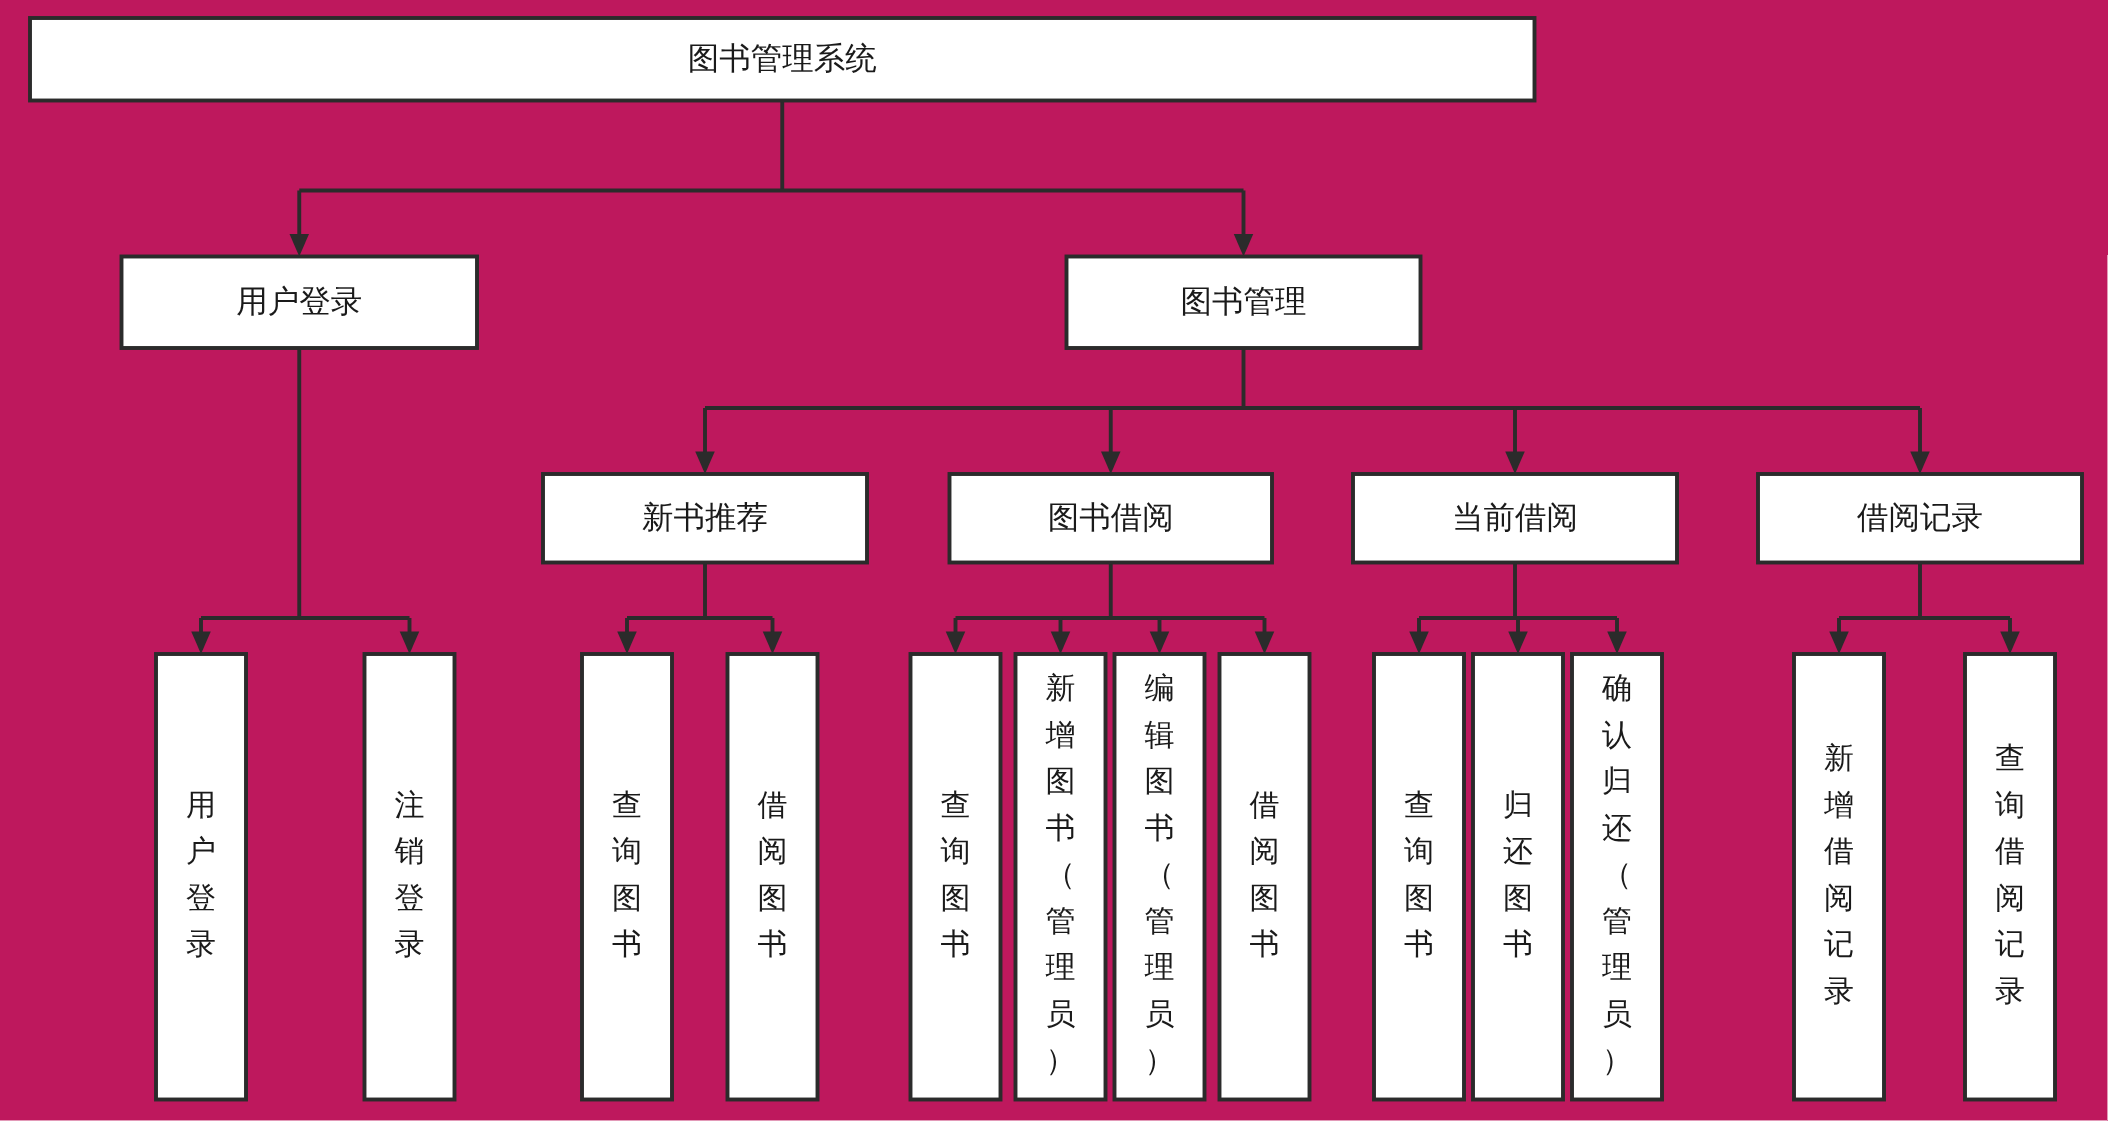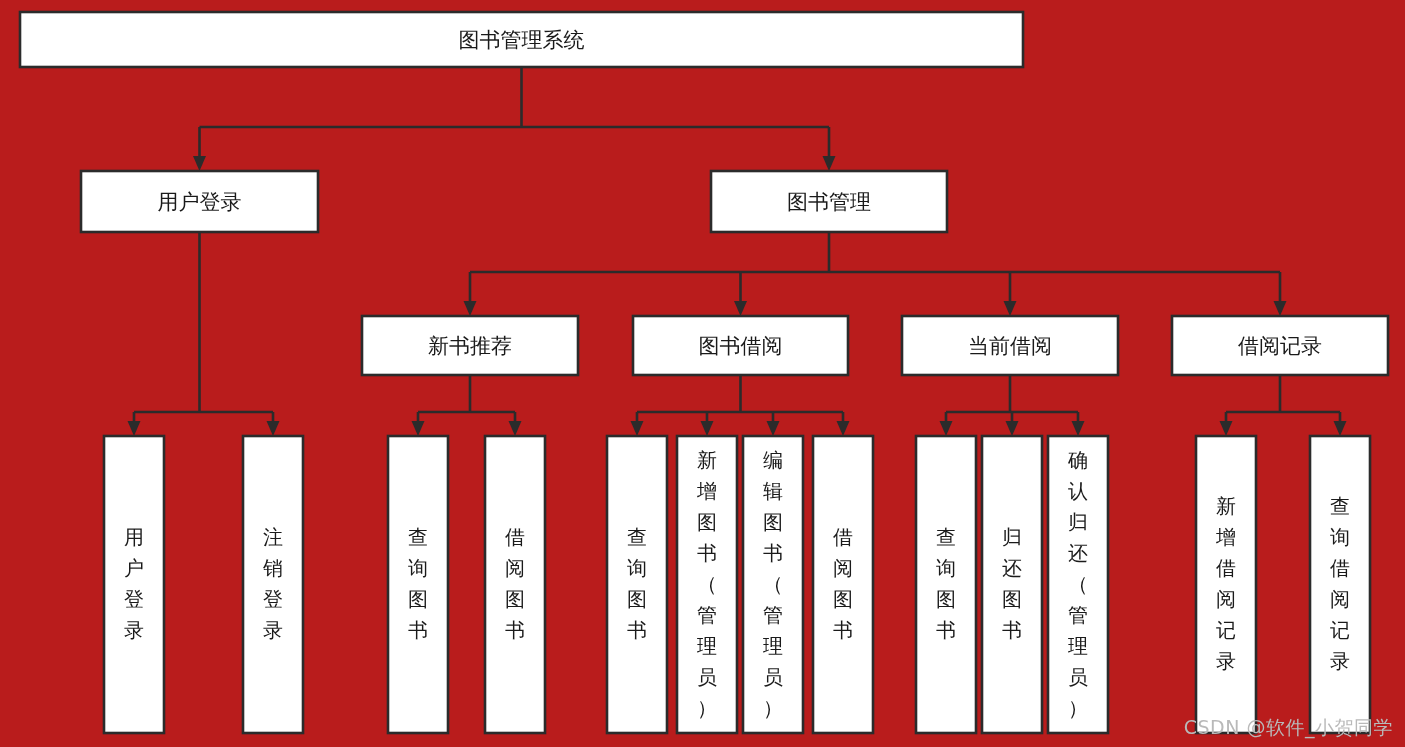--- a/index.html
+++ b/index.html
@@ -11,21 +11,21 @@
   body {
     width: 1405px;
     height: 747px;
     font-family: "DejaVu Sans", "Liberation Sans", sans-serif;
     overflow: hidden;
   }
   #diagram-root {
     position: relative;
     width: 1405px;
     height: 747px;
-    background: #b91c1c;
+    background: #be185d;
   }
   svg.diagram-canvas {
     position: absolute;
     top: 0;
     left: 0;
     width: 1405px;
     height: 747px;
     display: block;
   }
   .node-box {
@@ -216,14 +216,13 @@
         <g>
           <rect x="1196" y="436" width="60" height="297" class="node-box"></rect>
           <text x="1226" y="0" class="node-label vertical"><tspan x="1226" y="507">新</tspan><tspan x="1226" y="538">增</tspan><tspan x="1226" y="569">借</tspan><tspan x="1226" y="600">阅</tspan><tspan x="1226" y="631">记</tspan><tspan x="1226" y="662">录</tspan></text>
         </g>
         <g>
           <rect x="1310" y="436" width="60" height="297" class="node-box"></rect>
           <text x="1340" y="0" class="node-label vertical"><tspan x="1340" y="507">查</tspan><tspan x="1340" y="538">询</tspan><tspan x="1340" y="569">借</tspan><tspan x="1340" y="600">阅</tspan><tspan x="1340" y="631">记</tspan><tspan x="1340" y="662">录</tspan></text>
         </g>
       </g>
   </svg>
-  <div class="watermark-text">CSDN @软件_小贺同学</div>
 </div>
 
 </body></html>

